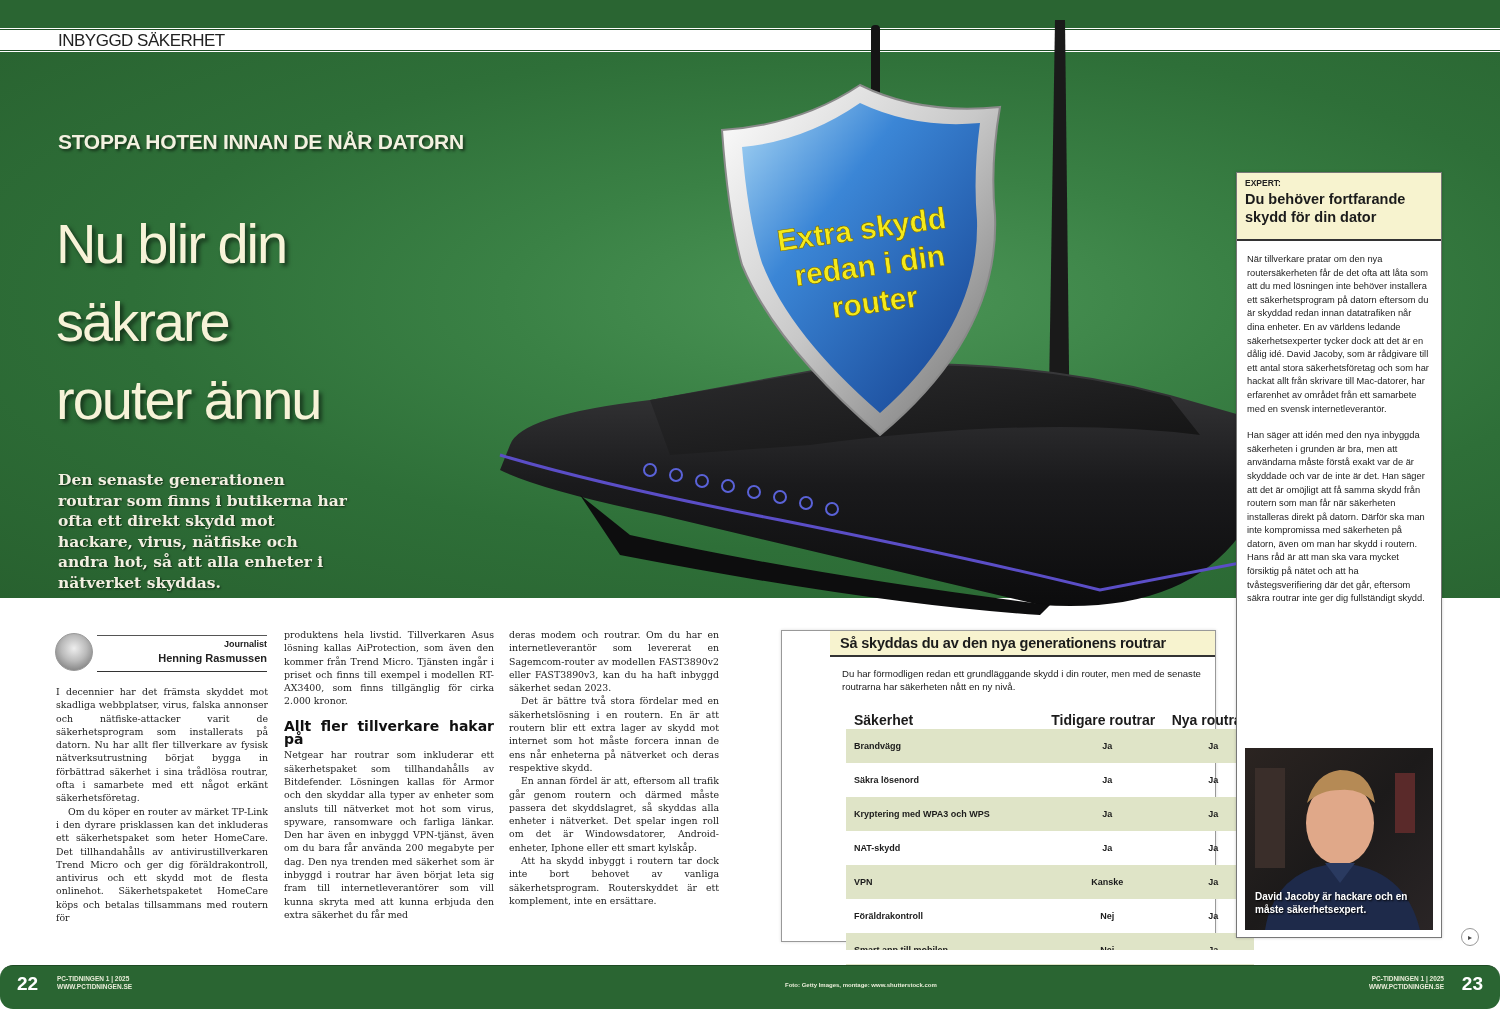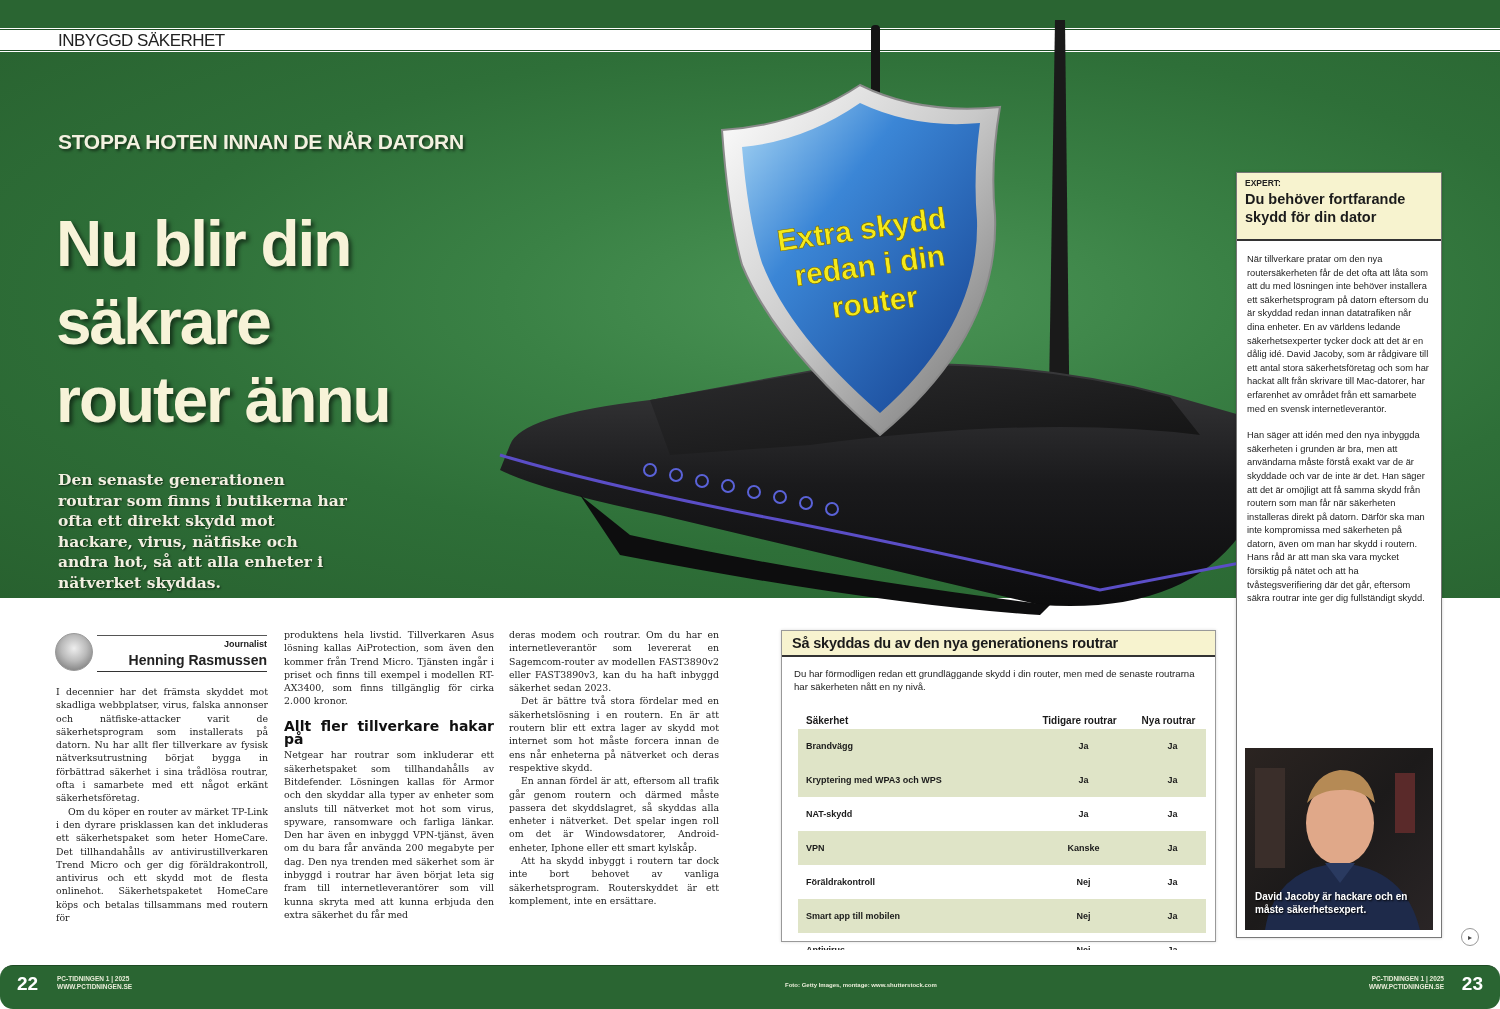--- a/index.html
+++ b/index.html
@@ -8,21 +8,21 @@
 
   
   .top-band { position: absolute; left: 0; top: 0; width: 1500px; height: 28px; background: #2a6532; }
   .top-white { position: absolute; left: 0; top: 29px; width: 1500px; height: 22px; background: #ffffff; border-top: 1px solid #1f4f26; border-bottom: 1px solid #1f4f26; }
   .section-label { position: absolute; left: 58px; top: 31px; font-size: 17px; color: #222; letter-spacing: -0.5px; font-family: "Liberation Sans", sans-serif; }
 
   
   .hero { position: absolute; left: 0; top: 52px; width: 1500px; height: 546px;
     background: radial-gradient(ellipse at 58% 45%, #4b9556 0%, #3a8145 30%, #2e6f38 60%, #28612f 100%); }
   .kicker { position: absolute; left: 58px; top: 130px; font-size: 21px; font-weight: bold; color: #f3f1e0; letter-spacing: -0.3px; text-shadow: 2px 2px 3px rgba(0,0,0,0.55); font-family: "Liberation Sans", sans-serif; }
-  .headline { position: absolute; left: 56px; top: 205px; width: 420px; font-size: 64px; line-height: 78px; font-weight: bold; color: #f7f3d8; letter-spacing: -2px; text-shadow: 3px 3px 4px rgba(0,0,0,0.55); font-family: "Liberation Sans", sans-serif; }
+  .headline { position: absolute; left: 56px; top: 205px; width: 420px; font-size: 56px; line-height: 78px; font-weight: normal; color: #f7f3d8; letter-spacing: -2px; text-shadow: 3px 3px 4px rgba(0,0,0,0.55); font-family: "Liberation Sans", sans-serif; }
   .headline span { display: block; }
   .lead { position: absolute; left: 58px; top: 470px; width: 290px; font-size: 15.5px; line-height: 20.5px; font-weight: bold; color: #f1efe0; text-shadow: 1px 1px 2px rgba(0,0,0,0.6); font-family: "DejaVu Serif", serif; }
 
   
   .router-art { position: absolute; left: 480px; top: 15px; width: 760px; height: 615px; }
 
   
   .expert { position: absolute; left: 1236px; top: 172px; width: 206px; height: 766px; background: #ffffff; border: 1px solid #777; box-shadow: 0 0 3px rgba(0,0,0,0.2); }
   .expert-head { background: #f7f3cf; border-bottom: 2px solid #333; padding: 5px 8px 6px 8px; height: 68px; }
   .expert-tag { font-size: 8.5px; font-weight: bold; color: #222; }
@@ -31,36 +31,36 @@
   .expert-body p { margin-bottom: 13px; }
   .expert-photo { position: absolute; left: 8px; top: 575px; width: 188px; height: 182px; background: linear-gradient(135deg, #2b2421 0%, #1c1a1a 50%, #2a2526 100%); overflow: hidden; }
   .expert-caption { position: absolute; left: 10px; bottom: 14px; width: 170px; font-size: 10px; line-height: 13px; font-weight: bold; color: #fff; text-shadow: 1px 1px 2px #000; }
 
   
   .byline { position: absolute; left: 55px; top: 633px; width: 212px; height: 40px; }
   .byline .avatar { position: absolute; left: 0; top: 0; width: 38px; height: 38px; border-radius: 50%; background: radial-gradient(circle at 50% 40%, #eee 0%, #bbb 45%, #666 100%); border: 1px solid #999; overflow: hidden; }
   .byline .rule-top { position: absolute; left: 42px; top: 2px; width: 170px; border-top: 1px solid #555; }
   .byline .rule-bot { position: absolute; left: 42px; top: 38px; width: 170px; border-top: 1.5px solid #333; }
   .byline .role { position: absolute; right: 0; top: 6px; font-size: 9px; font-weight: bold; color: #222; }
-  .byline .name { position: absolute; right: 0; top: 19px; font-size: 14px; font-weight: bold; color: #222; }
+  .byline .name { position: absolute; right: 0; top: 19px; font-size: 11px; font-weight: bold; color: #222; }
 
   .col { position: absolute; font-family: "DejaVu Serif", serif; font-size: 9.4px; line-height: 13.3px; color: #222; text-align: justify; }
   .col p { text-indent: 0; }
   .col p + p { text-indent: 12px; }
   .col h4 { font-family: "DejaVu Sans", sans-serif; font-size: 14px; font-weight: bold; margin: 12px 0 2px 0; color: #111; }
   .col1 { left: 56px; top: 685px; width: 212px; }
   .col2 { left: 284px; top: 628px; width: 210px; }
   .col3 { left: 509px; top: 628px; width: 210px; }
 
   
-  .table-box { position: absolute; left: 781px; top: 630px; width: 435px; height: 312px; background: #fff; border: 1px solid #999; box-shadow: 0 0 3px rgba(0,0,0,0.15); }
+  .table-box { position: absolute; left: 781px; top: 630px; width: 435px; height: 312px; background: #fff; border: 1px solid #999; box-shadow: 0 0 3px rgba(0,0,0,0.15); padding-left: 48px; }
   .table-head { background: #f7f3cf; border-bottom: 2px solid #333; height: 26px; padding: 4px 10px; font-size: 14.5px; font-weight: bold; color: #1b1b1b; letter-spacing: -0.2px; }
   .table-intro { padding: 10px 12px 0 12px; font-size: 9.6px; line-height: 13px; color: #222; height: 48px; }
   table.feat { margin: 6px 10px 0 16px; width: 408px; border-collapse: collapse; font-size: 9px; font-weight: bold; color: #1b1b1b; }
-  table.feat th { text-align: left; height: 18px; font-size: 10px; margin-left: 45px; }
+  table.feat th { text-align: left; height: 18px; font-size: 14px; margin-left: 45px; }
   table.feat th.c, table.feat td.c { text-align: center; }
   table.feat td { height: 34px; padding-left: 8px; }
   table.feat th:first-child { padding-left: 8px; }
   table.feat tr.alt td { background: #dfe4c7; }
 
   
   .footer-white { position: absolute; left: 0; top: 950px; width: 1500px; height: 14px; background: #fff; }
   .footer { position: absolute; left: 0; top: 965px; width: 1500px; height: 44px; background: #2a6532; border-top: 1px solid #1e4a24; border-radius: 13px; }
   .page-num { position: absolute; top: 7px; font-size: 19px; font-weight: bold; color: #fff; }
   .pn-left { left: 17px; }
@@ -176,20 +176,25 @@
         <th class="c">Tidigare routrar</th>
         <th class="c">Nya routrar</th>
       </tr>
     </thead>
     <tbody>
       <tr class="alt">
           <td>Brandvägg</td>
           <td class="c">Ja</td>
           <td class="c">Ja</td>
         </tr>
+      <tr>
+          <td>Säkra lösenord</td>
+          <td class="c">Ja</td>
+          <td class="c">Ja</td>
+        </tr>
       <tr class="alt">
           <td>Kryptering med WPA3 och WPS</td>
           <td class="c">Ja</td>
           <td class="c">Ja</td>
         </tr>
       <tr>
           <td>NAT-skydd</td>
           <td class="c">Ja</td>
           <td class="c">Ja</td>
         </tr>

